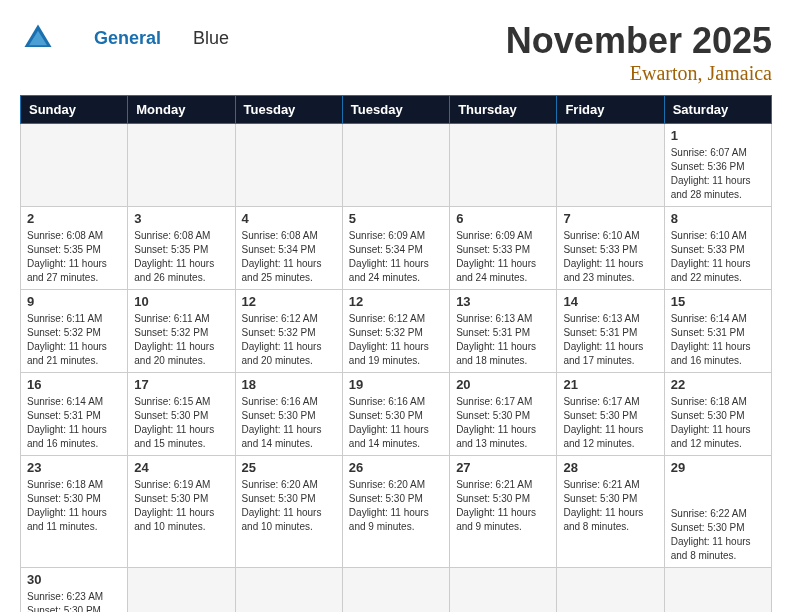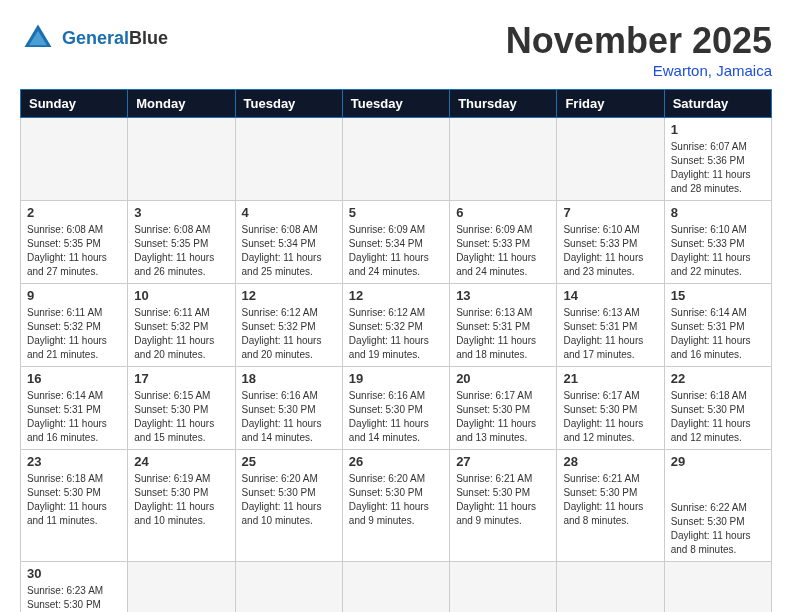--- a/index.html
+++ b/index.html
@@ -22,37 +22,39 @@
       gap: 6px;
     }
     .logo-text {
       font-size: 18px;
       color: #333;
       font-weight: normal;
     }
     .logo-text span {
       color: #1a6faf;
       font-weight: bold;
+      margin-left: 32px;
     }
     .logo-icon {
       width: 36px;
       height: 36px;
     }
     .title-section {
       text-align: right;
     }
     .month-title {
       font-size: 36px;
       font-weight: bold;
       color: #333;
       margin-left: 48px;
     }
     .location {
-      font-size: 15px;
-      color: #1d4ed8;
+      font-size: 20px;
+      color: #a16207;
+      font-family: Liberation Serif, serif;
     }
     .calendar {
       width: 100%;
       border-collapse: collapse;
       border: 1px solid #ccc;
     }
     .calendar th {
       background-color: #0f172a;
       color: #fff;
       font-size: 13px;
@@ -93,21 +95,21 @@
 </head>
 <body>
 
 <div class="header-section">
   <div class="logo">
     <svg class="logo-icon" viewBox="0 0 40 40">
       <polygon points="20,5 35,30 5,30" fill="#1a6faf"></polygon>
       <polygon points="20,12 30,28 10,28" fill="#4a9fd4"></polygon>
     </svg>
     <div class="logo-text">
-      <span>General</span><span style="color:#333; font-weight:bold;">Blue</span>
+      <span>General</span><span style="color:#333; font-weight:normal;">Blue</span>
     </div>
   </div>
   <div class="title-section">
     <div class="month-title">November 2025</div>
     <div class="location">Ewarton, Jamaica</div>
   </div>
 </div>
 
 <table class="calendar">
   <thead>

